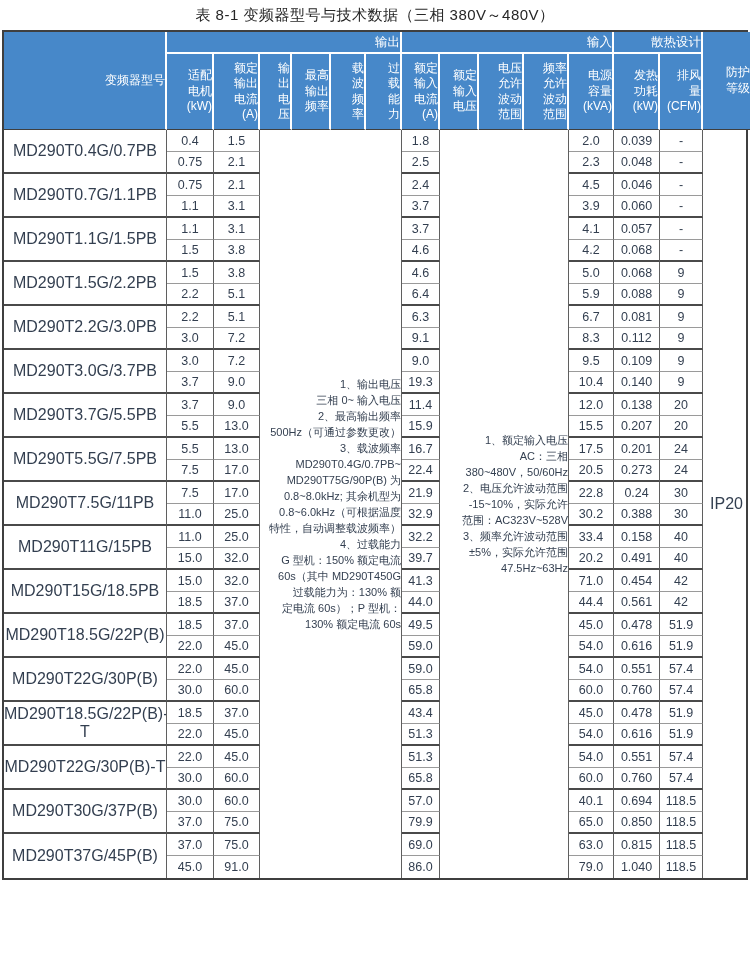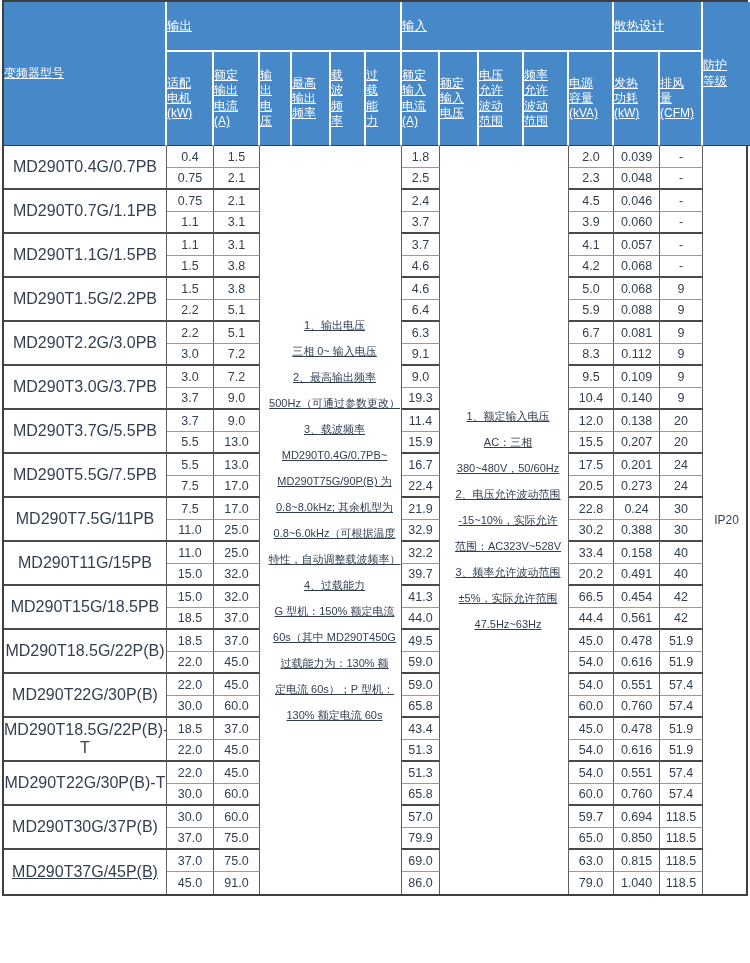--- a/index.html
+++ b/index.html
@@ -17,51 +17,50 @@
     margin: 0 2px; border: 2px solid #3f3f3f;
   }
   table {
     width: 100%; table-layout: fixed;
     border-collapse: separate; border-spacing: 0;
     font-size: 12px;
   }
   th {
     background: #4788C9; color: #ffffff; font-weight: 400;
     border-right: 2px solid #ffffff; border-bottom: 2px solid #ffffff;
-    text-align: left; vertical-align: middle;
+    text-align: right; vertical-align: middle;
     white-space: pre-line; line-height: 1.28; font-size: 12px;
-    padding: 16px 0;
-    text-decoration: underline;
+    padding: 2px 0;
   }
   th.group { height: 22px; font-size: 12.5px; }
   th.cols  { height: 76px; }
   th.last-col { border-right: none; }
   th.hd-deep { border-bottom: 1px solid #3f3f3f; }
   td {
     border-right: 1px solid #5f5f5f; border-bottom: 1px solid #9a9a9a;
     text-align: center; vertical-align: middle;
     height: 22px; font-size: 12.5px; color: #333F50;
     overflow: hidden;
   }
   tr.r2 td { border-bottom: 2px solid #4a4a4a; }
   tr.last td { border-bottom: none; }
   td.model { font-size: 16px; border-bottom: 2px solid #4a4a4a; }
   td.notes {
-    text-align: center; vertical-align: middle;
+    text-align: right; vertical-align: middle;
     padding-left: 8px; border-bottom: none;
-    font-size: 11px; line-height: 26px; white-space: pre;
+    font-size: 11px; line-height: 16px; white-space: pre;
     color: #333F50;
-    text-decoration: underline;
-  }
-  td.ip { border-right: none; border-bottom: none; font-size: 12px; }
+  }
+  td.ip { border-right: none; border-bottom: none; font-size: 16px; }
 </style>
 </head>
 <body>
 
 <div class="page">
+  <div class="title">表 8-1 变频器型号与技术数据（三相 380V～480V）</div>
 
   <div class="table-frame">
     <table>
       <colgroup>
         <col style="width:163px">
           <col style="width:47px">
           <col style="width:46px">
         <col style="width:32px">
           <col style="width:39px">
           <col style="width:35px">
@@ -328,21 +327,21 @@
             <td>39.7</td>
             <td>20.2</td>
             <td>0.491</td>
             <td>40</td>
           </tr>
           <tr>
             <td class="model" rowspan="2">MD290T15G/18.5PB</td>
             <td>15.0</td>
             <td>32.0</td>
             <td>41.3</td>
-            <td>66.5</td>
+            <td>71.0</td>
             <td>0.454</td>
             <td>42</td>
           </tr>
           <tr class="r2">
             <td>18.5</td>
             <td>37.0</td>
             <td>44.0</td>
             <td>44.4</td>
             <td>0.561</td>
             <td>42</td>
@@ -413,34 +412,34 @@
             <td>65.8</td>
             <td>60.0</td>
             <td>0.760</td>
             <td>57.4</td>
           </tr>
           <tr>
             <td class="model" rowspan="2">MD290T30G/37P(B)</td>
             <td>30.0</td>
             <td>60.0</td>
             <td>57.0</td>
-            <td>59.7</td>
+            <td>40.1</td>
             <td>0.694</td>
             <td>118.5</td>
           </tr>
           <tr class="r2">
             <td>37.0</td>
             <td>75.0</td>
             <td>79.9</td>
             <td>65.0</td>
             <td>0.850</td>
             <td>118.5</td>
           </tr>
           <tr>
-            <td class="model last-model" rowspan="2" style="border-bottom: none; text-decoration: underline;">MD290T37G/45P(B)</td>
+            <td class="model last-model" rowspan="2" style="border-bottom: none;">MD290T37G/45P(B)</td>
             <td>37.0</td>
             <td>75.0</td>
             <td>69.0</td>
             <td>63.0</td>
             <td>0.815</td>
             <td>118.5</td>
           </tr>
           <tr class="r2 last">
             <td>45.0</td>
             <td>91.0</td>

